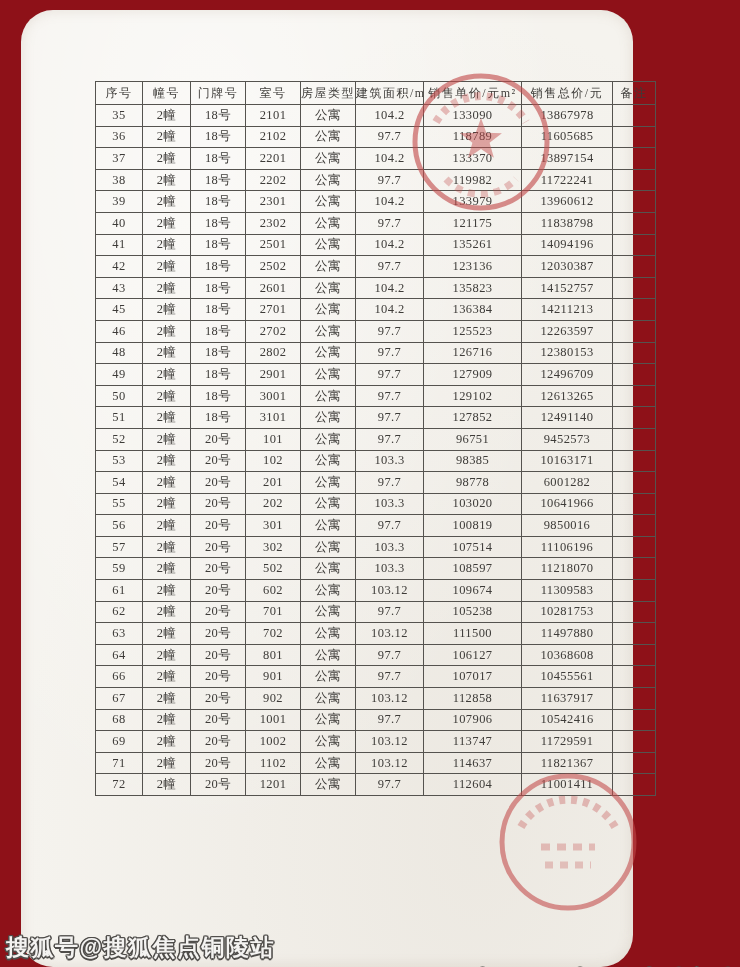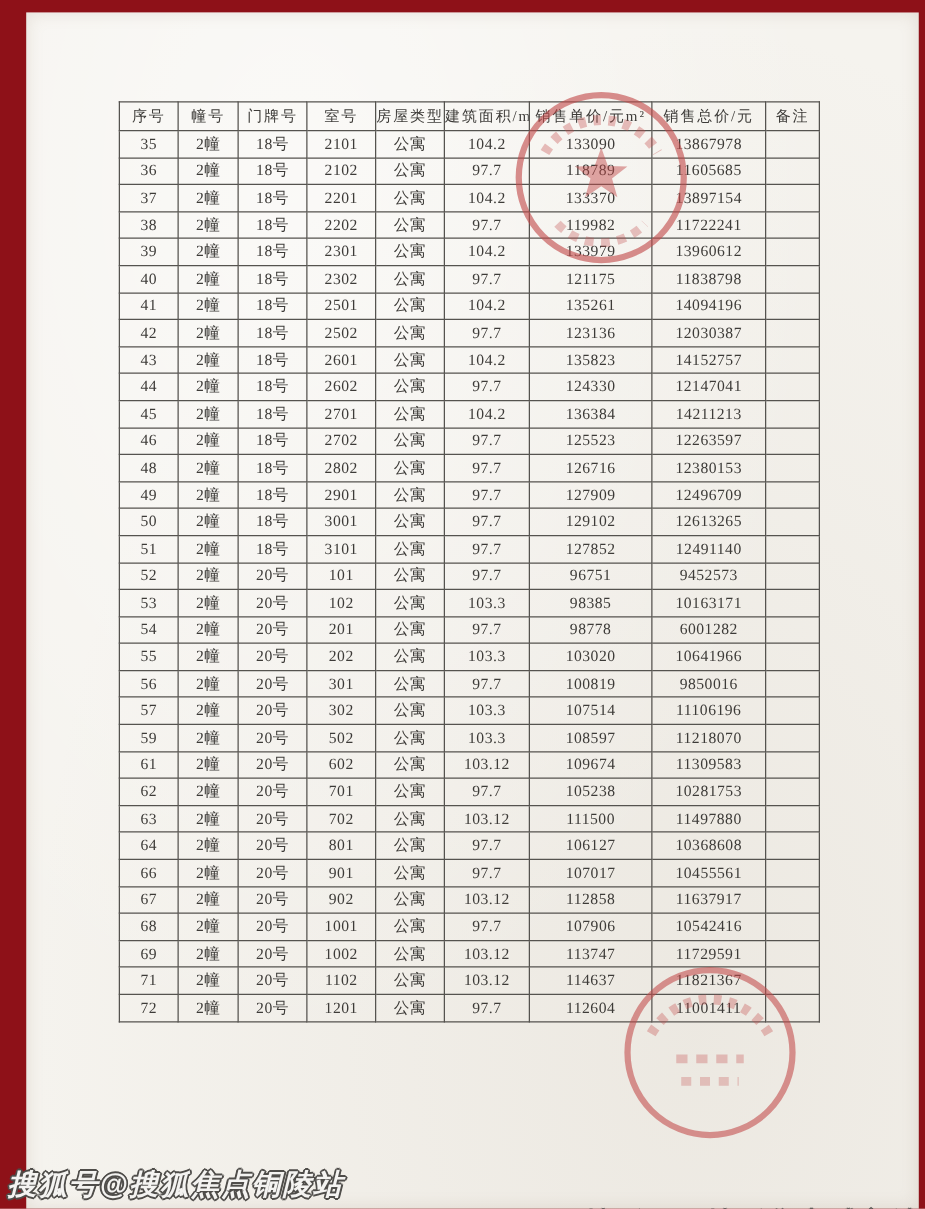--- a/index.html
+++ b/index.html
@@ -2,26 +2,27 @@
 <html><head>
 <meta charset="utf-8">
 <style>
   html,body{margin:0;padding:0;}
   body{
     width:740px;height:967px;position:relative;overflow:hidden;
     background:#8e1118;
     font-family:"Liberation Serif","DejaVu Serif",serif;
   }
   .paper{
-    position:absolute;left:21px;top:10px;width:714px;height:957px;
+    position:absolute;left:21px;top:10px;width:612px;height:957px;
     background:
       radial-gradient(ellipse at 30% 15%, rgba(255,255,255,0.55), rgba(255,255,255,0) 60%),
       radial-gradient(ellipse at 75% 85%, rgba(205,195,180,0.22), rgba(205,195,180,0) 70%),
       #f5f3ee;
     box-shadow: inset 0 0 14px rgba(150,120,100,0.18);
+    border-radius: 32px;
   }
   table.price-table{
     position:absolute;left:74px;top:71px;width:560px;
     border-collapse:collapse;table-layout:fixed;
     color:#3d3b38;
   }
   .price-table th,.price-table td{
     border:1px solid #55534f;
     text-align:center;vertical-align:middle;
     padding:0;overflow:hidden;white-space:nowrap;
@@ -43,21 +44,21 @@
     font-family:"Liberation Sans","DejaVu Sans",sans-serif;
     font-weight:700;font-size:23px;letter-spacing:1.5px;
     color:#f4f3f1;
     text-shadow:
       1.5px 0 0 #4f4d4a, -1.5px 0 0 #4f4d4a,
       0 1.5px 0 #4f4d4a, 0 -1.5px 0 #4f4d4a,
       1px 1px 0 #4f4d4a, -1px 1px 0 #4f4d4a,
       1px -1px 0 #4f4d4a, -1px -1px 0 #4f4d4a;
     white-space:nowrap;
   }
-  .wm-left{left:6px;top:932px;font-style:italic;}
+  .wm-left{left:6px;top:932px;}
   .wm-right{right:3px;top:964px;}
 </style>
 </head>
 <body>
 
 <div class="paper">
 
   <table class="price-table">
     <colgroup>
       <col style="width:47px">
@@ -177,31 +178,20 @@
           <td>2幢</td>
           <td>18号</td>
           <td>2601</td>
           <td>公寓</td>
           <td>104.2</td>
           <td>135823</td>
           <td>14152757</td>
           <td></td>
         </tr>
         <tr>
-          <td>44</td>
-          <td>2幢</td>
-          <td>18号</td>
-          <td>2602</td>
-          <td>公寓</td>
-          <td>97.7</td>
-          <td>124330</td>
-          <td>12147041</td>
-          <td></td>
-        </tr>
-        <tr>
           <td>45</td>
           <td>2幢</td>
           <td>18号</td>
           <td>2701</td>
           <td>公寓</td>
           <td>104.2</td>
           <td>136384</td>
           <td>14211213</td>
           <td></td>
         </tr>

